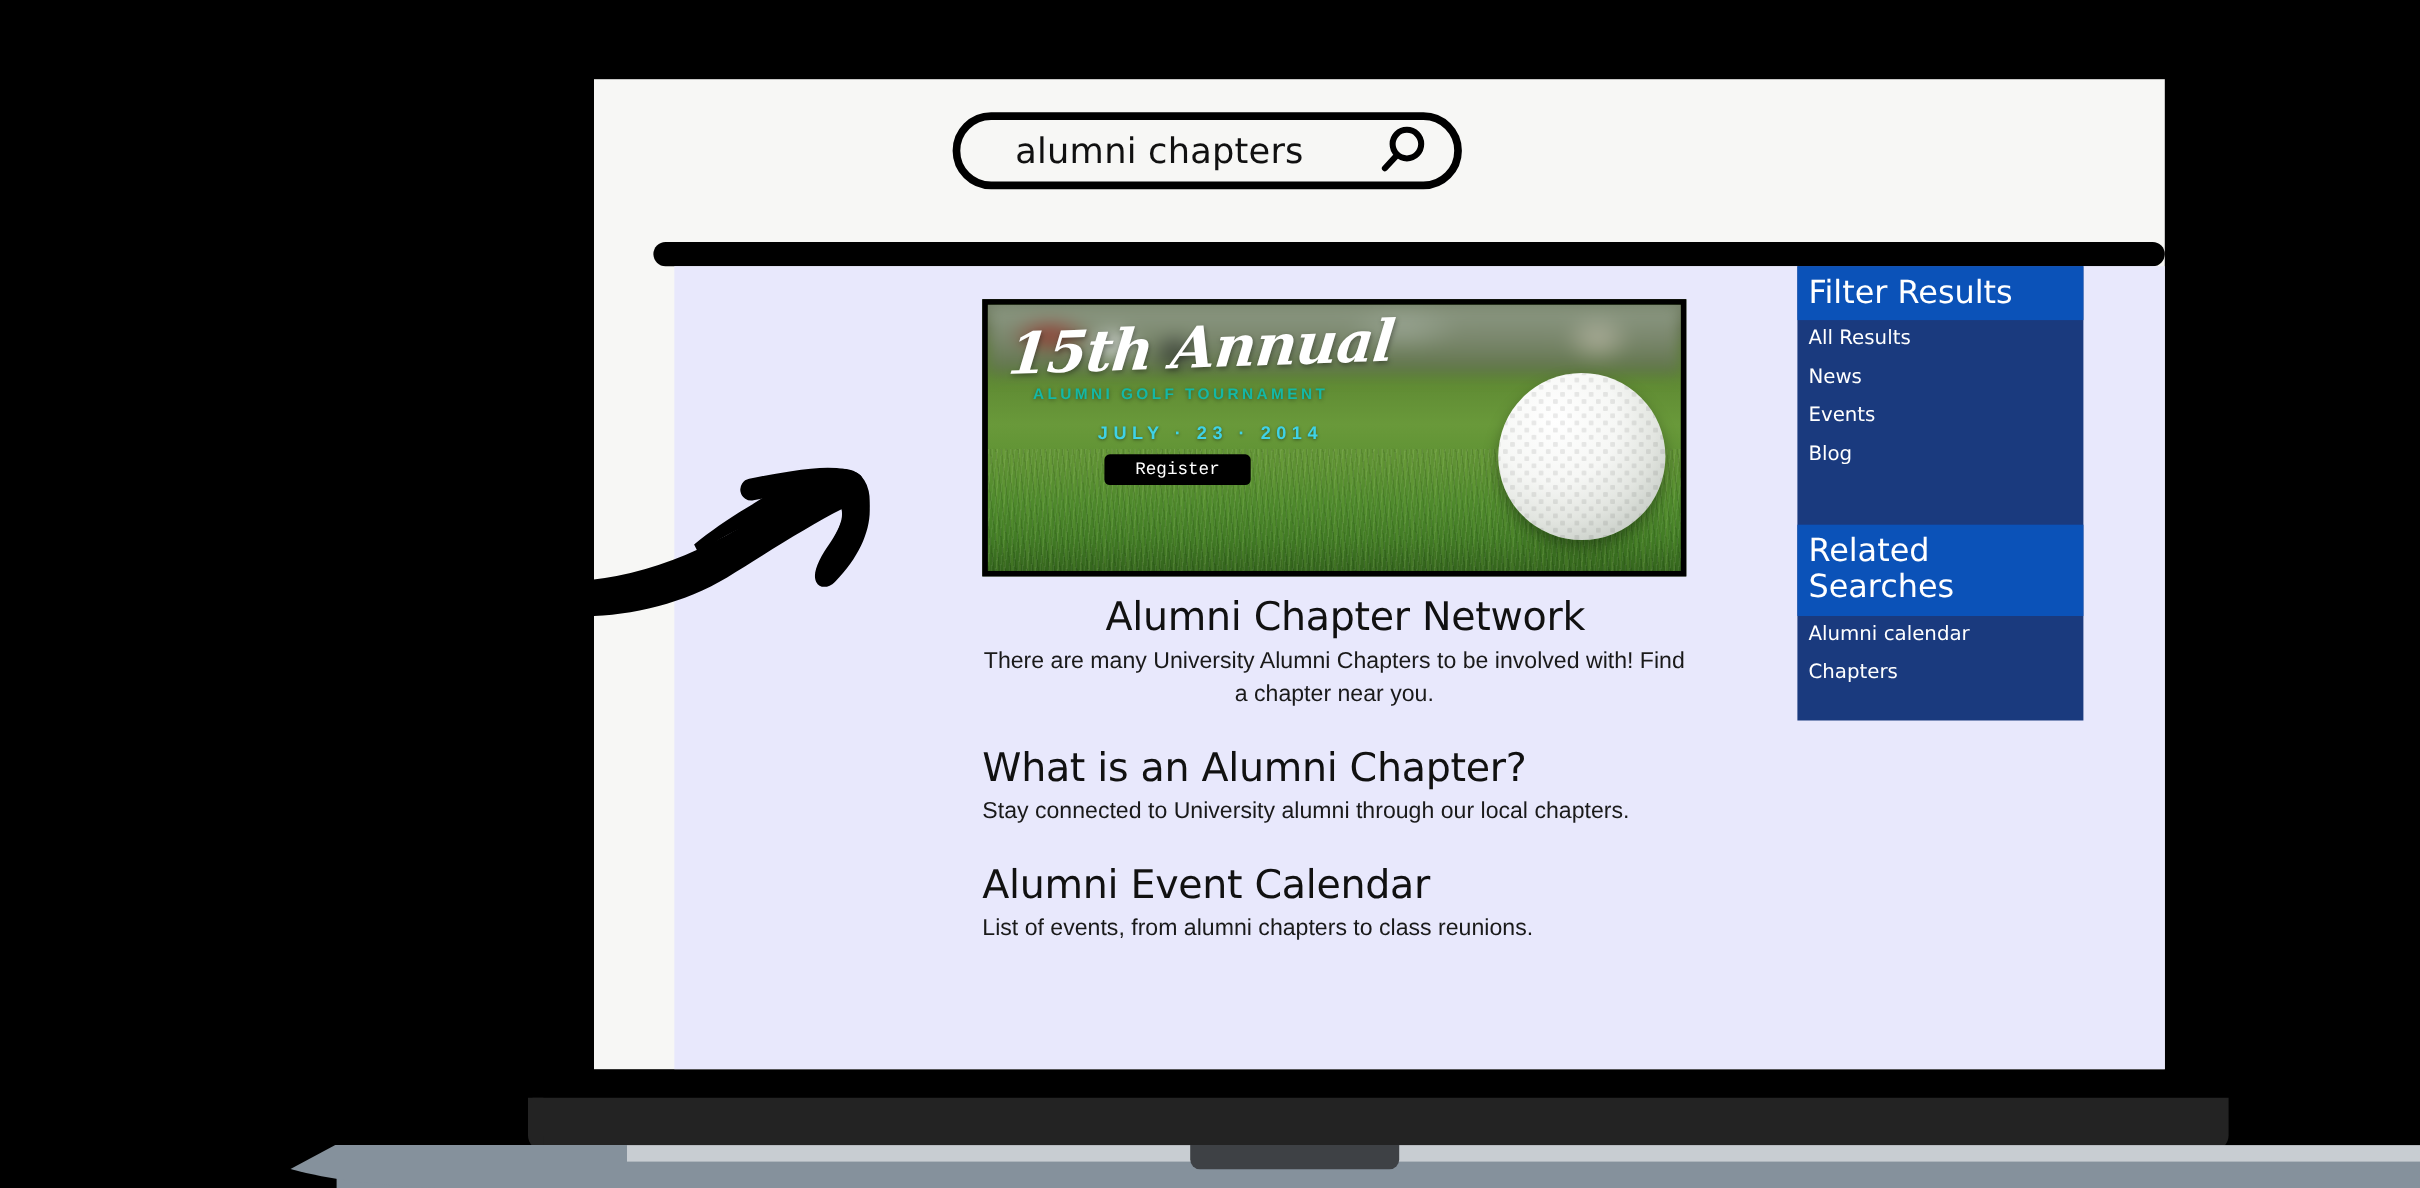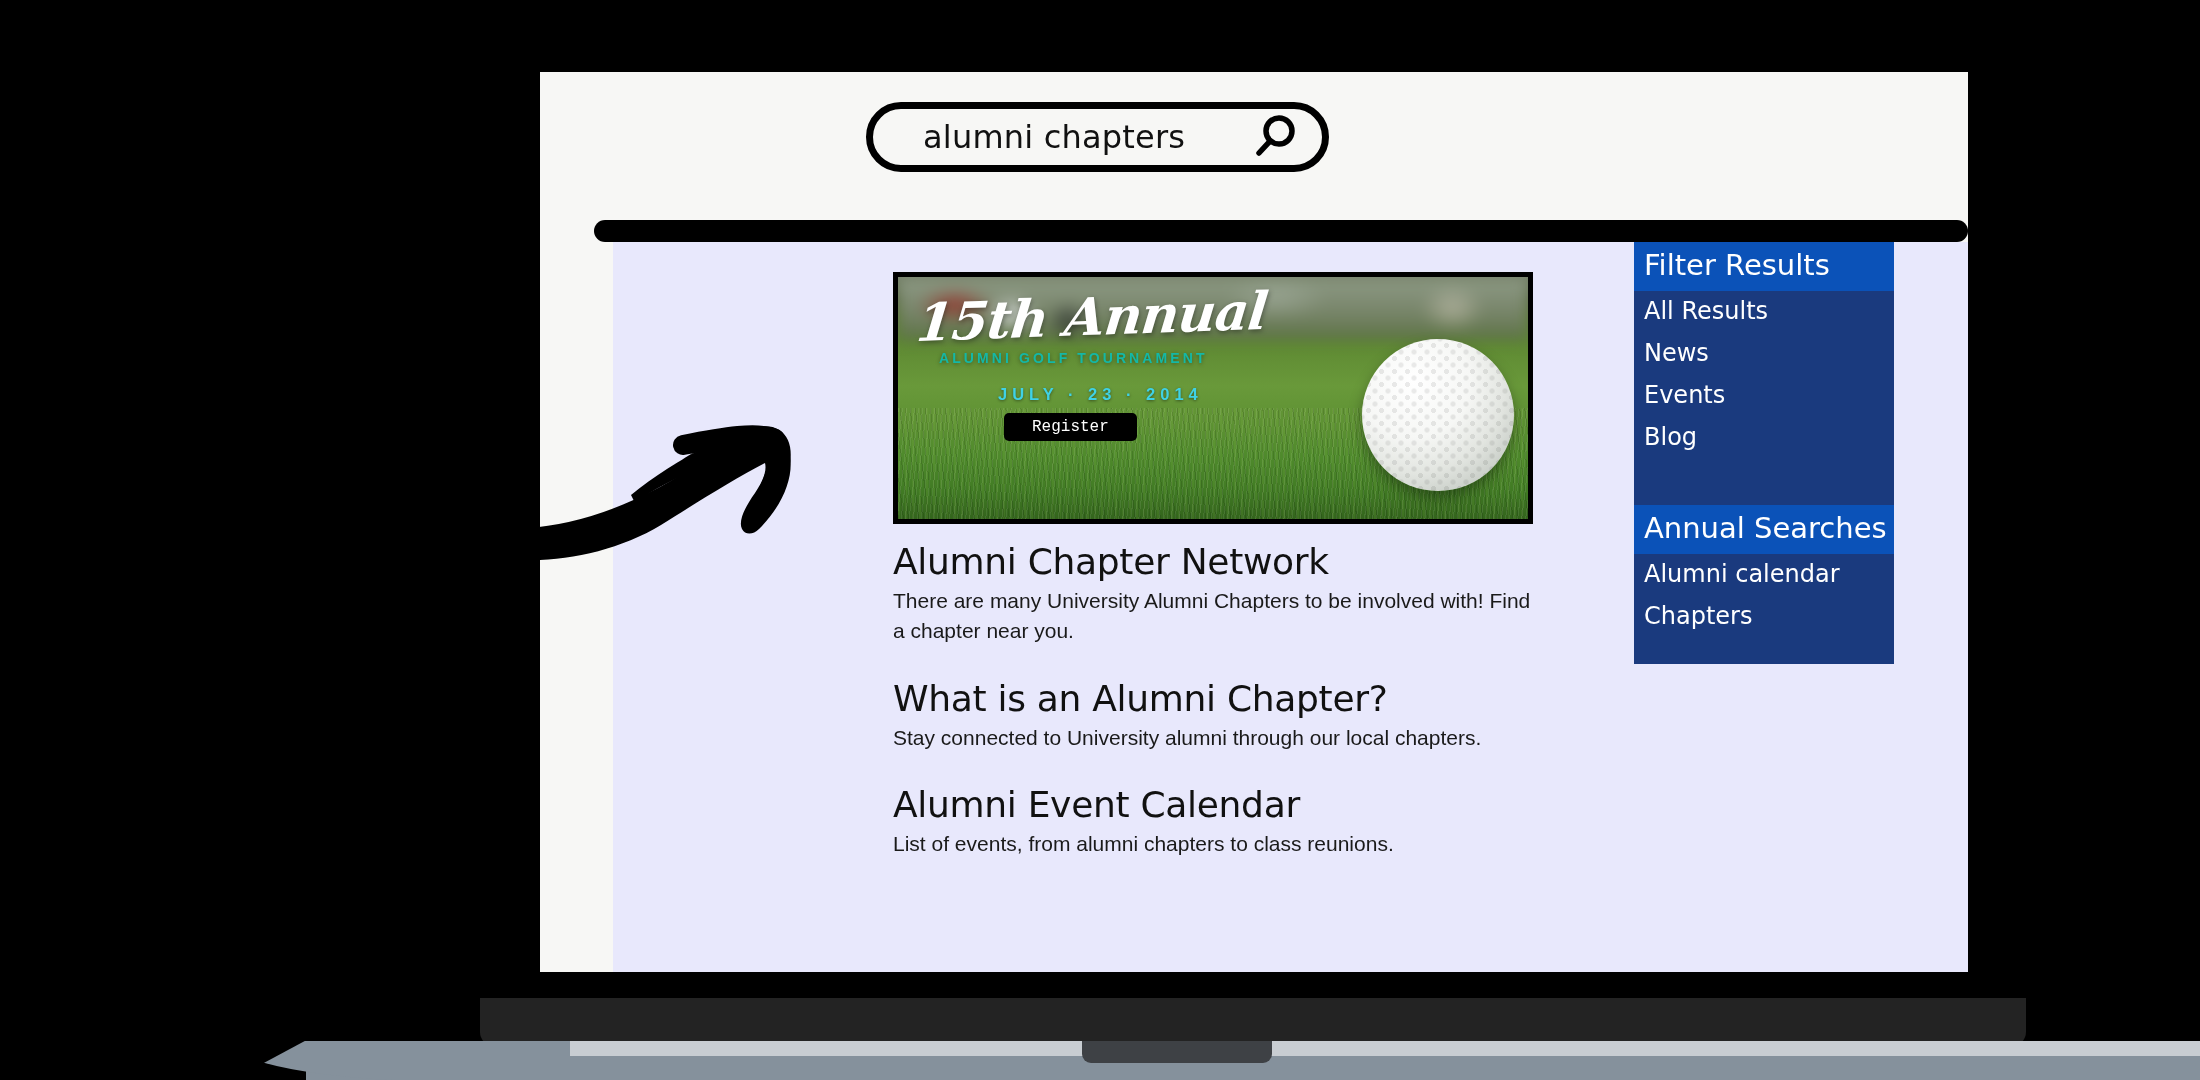--- a/index.html
+++ b/index.html
@@ -236,21 +236,21 @@
     line-height: 1.25;
   }
   .result-desc {
     font-family: "Liberation Sans", sans-serif;
     font-size: 21px;
     color: #1a1a1a;
     line-height: 1.42;
     margin-top: 2px;
     max-width: 640px;
   }
-  #result-0 { margin-top: 15px; }
+  #result-0 { margin-top: 15px; text-align: center; }
   #result-1 { margin-top: 30px; }
   #result-2 { margin-top: 30px; }
 
   
   #filter-sidebar {
     position: absolute;
     left: 1021px;
     top: 0px;
     width: 260px;
     background: #1A3A7E;
@@ -259,21 +259,21 @@
   .sidebar-header {
     background: #0B52B8;
     color: #fff;
     font-size: 29px;
     font-family: "DejaVu Sans", sans-serif;
     padding: 7px 0 9px 10px;
     line-height: 1.15;
   }
   .sidebar-link {
     color: #fff;
-    font-size: 24px;
+    font-size: 18px;
     font-family: "DejaVu Sans", sans-serif;
     padding: 7px 0 7px 10px;
     line-height: 1.16;
   }
   .sidebar-gap { height: 46px; }
 
   
   #pointer-arrow {
     position: absolute;
     left: -90px;
@@ -412,21 +412,21 @@
 
       </div>
 
       <div id="filter-sidebar">
         <div class="sidebar-header">Filter Results</div>
         <div class="sidebar-link">All Results</div>
         <div class="sidebar-link">News</div>
         <div class="sidebar-link">Events</div>
         <div class="sidebar-link">Blog</div>
         <div class="sidebar-gap"></div>
-        <div class="sidebar-header">Annual Searches</div>
+        <div class="sidebar-header">Related Searches</div>
         <div class="sidebar-link">Alumni calendar</div>
         <div class="sidebar-link">Chapters</div>
       </div>
 
     </div>
   </div>
 
   <div id="laptop-hinge"></div>
   <div id="laptop-base-light"></div>
   <div id="laptop-base-shadow"></div>

